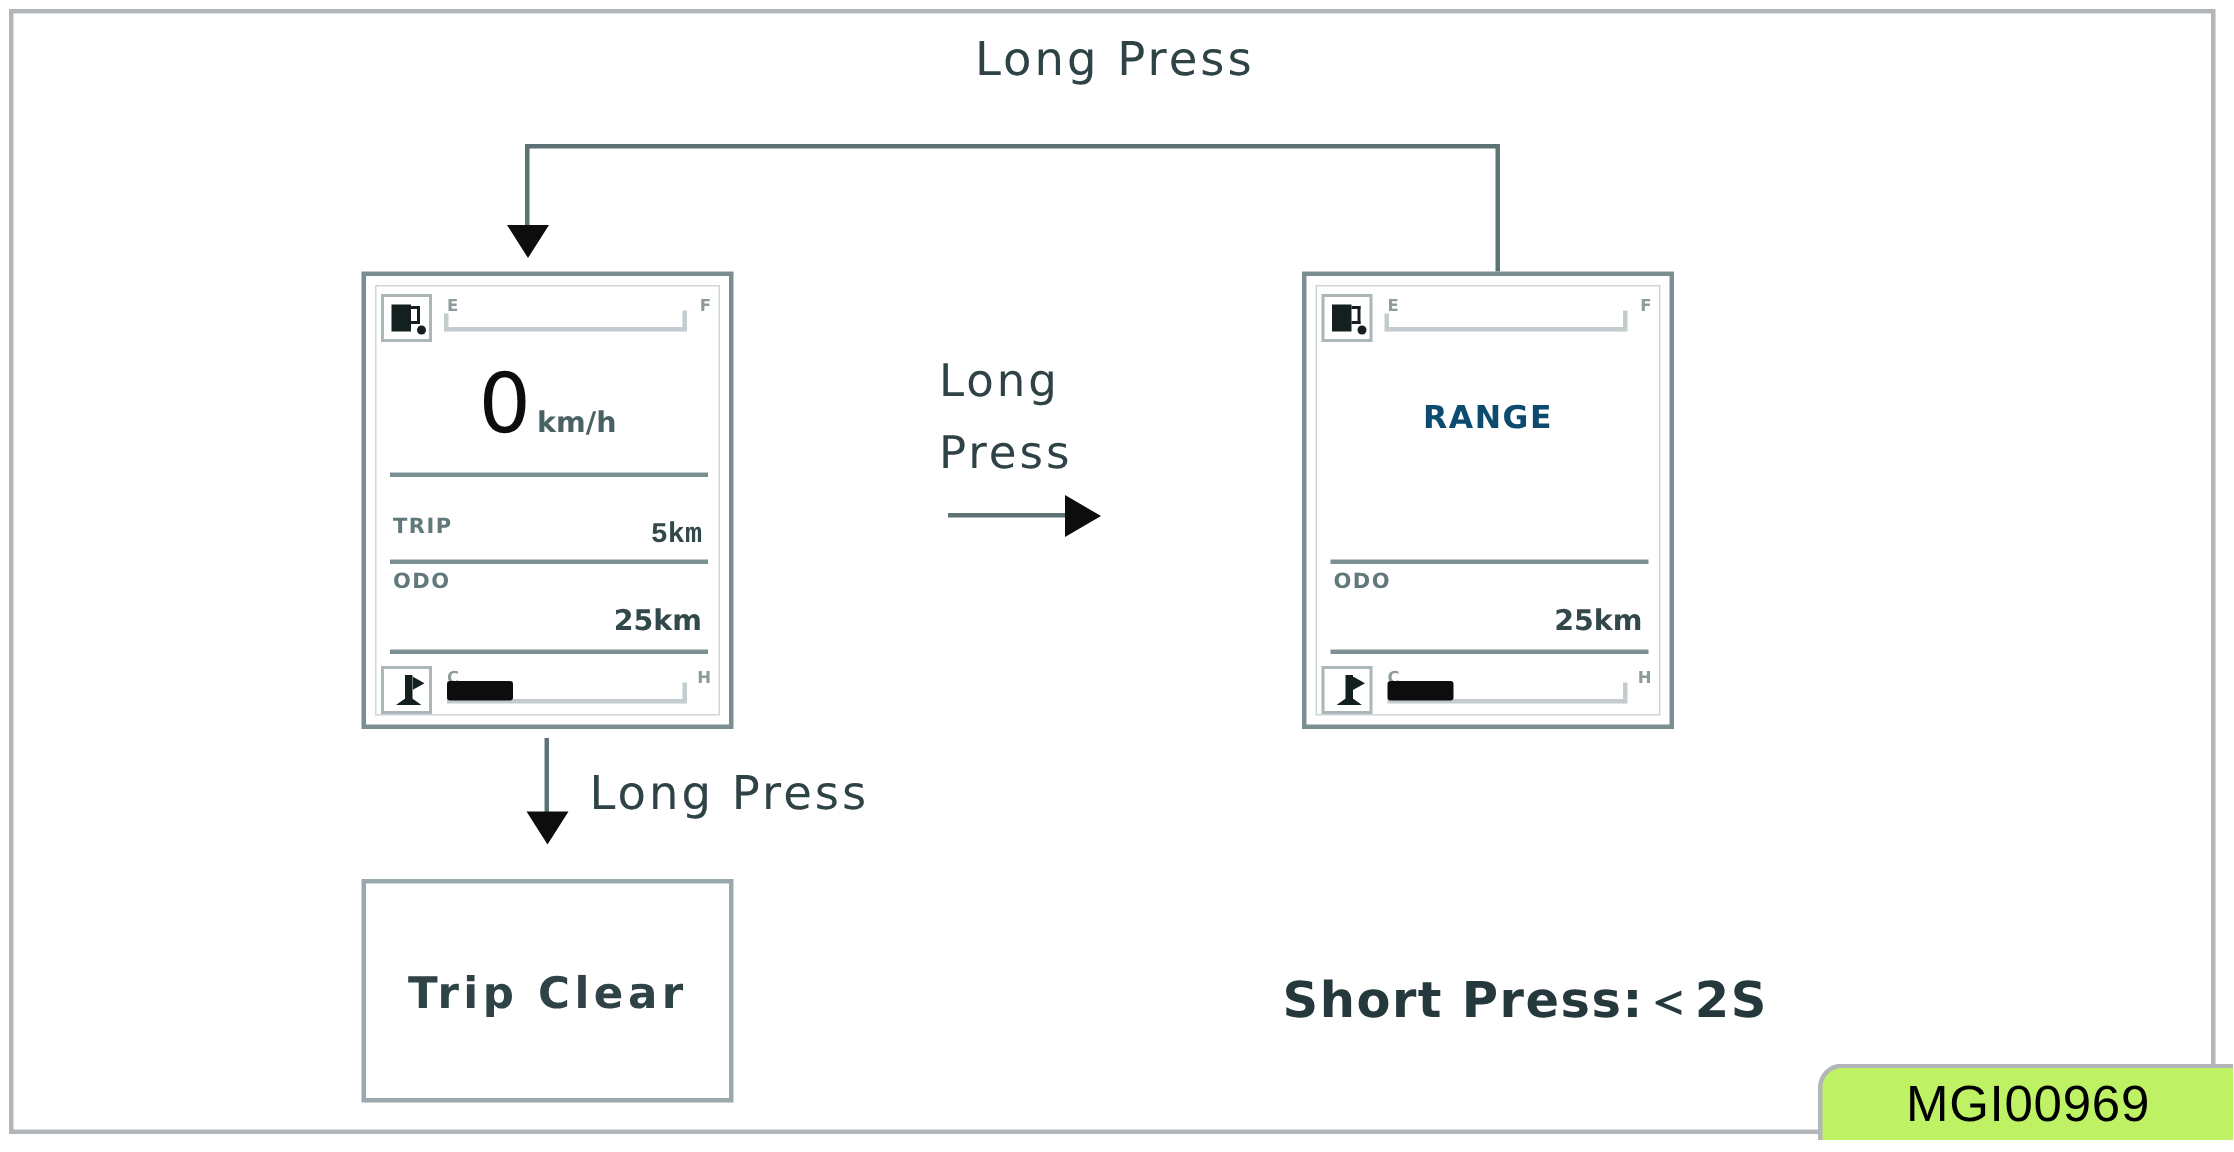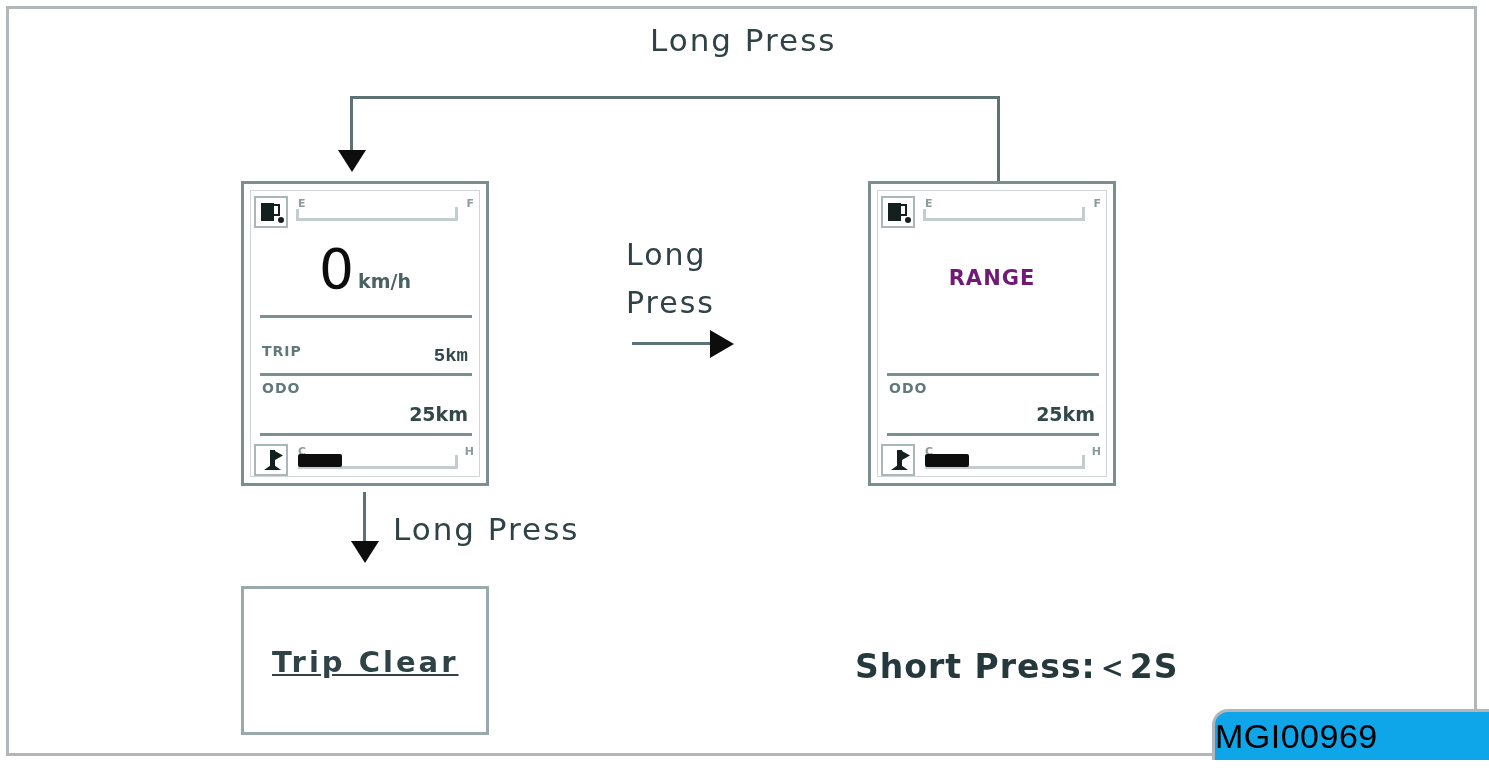--- a/index.html
+++ b/index.html
@@ -250,21 +250,21 @@
     color: #4b6265;
     margin-left: 4px;
   }
   .range-title {
     position: absolute;
     width: 100%;
     text-align: center;
     font-size: 21px;
     font-weight: 700;
     letter-spacing: 1px;
-    color: #701a75;
+    color: #0c4a6e;
   }
   .range-wrap {
     position: absolute;
     width: 100%;
     display: flex;
     align-items: baseline;
     justify-content: center;
   }
   .range-num {
     font-size: 37px;
@@ -279,48 +279,48 @@
     margin-left: 8px;
   }
 
   .trip-clear-text {
     position: absolute;
     font-size: 29px;
     font-weight: 700;
     letter-spacing: 3px;
     color: #2f4346;
     font-family: "DejaVu Sans", sans-serif;
-    text-decoration: underline;
   }
 
   
   .legend-line {
     position: absolute;
     font-size: 33px;
     font-weight: 700;
     letter-spacing: 1px;
     color: #25393c;
     white-space: pre;
     font-family: "DejaVu Sans", sans-serif;
   }
 
   
   .code-tag {
     position: absolute;
     left: 1212px;
     top: 709px;
     width: 277px;
     height: 51px;
-    background: #0ea5e9;
+    background: #bef264;
     border-top: 3px solid #b3b6b8;
     border-left: 3px solid #b3b6b8;
     border-top-left-radius: 16px;
     box-sizing: border-box;
     display: flex;
     align-items: center;
+    justify-content: center;
   }
   .code-text {
     font-size: 34px;
     color: #000000;
     font-family: "Liberation Sans", sans-serif;
     letter-spacing: 0.5px;
   }
 </style>
 </head>
 <body>

